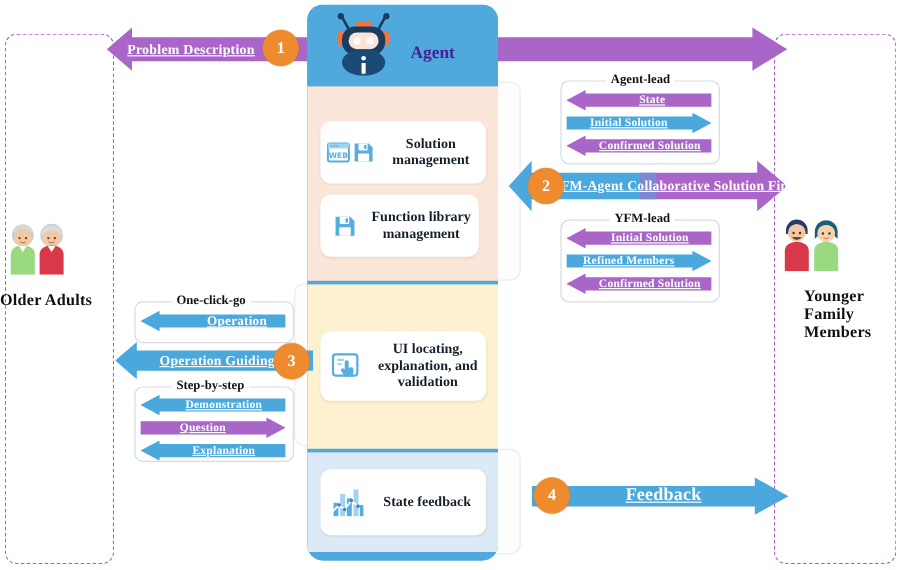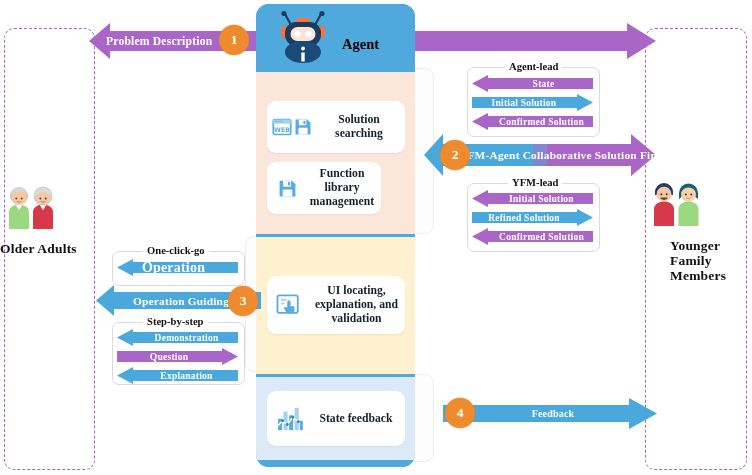--- a/index.html
+++ b/index.html
@@ -16,31 +16,31 @@
   .agent-card{position:absolute;left:256px;top:4px;width:159px;height:463px;
               border-radius:13px;overflow:hidden;background:#4fa9dd;}
   .agent-head{position:absolute;left:0;top:0;width:159px;height:66px;background:#4fa9dd;}
   .band{position:absolute;left:0;width:159px;}
   .band-peach{top:68px;height:162px;background:#fbe7da;}
   .band-yellow{top:233px;height:137px;background:#fdf1cf;}
   .band-blue{top:373px;height:83px;background:#dce9f6;}
   .agent-foot{position:absolute;left:0;top:456px;width:159px;height:11px;background:#4fa9dd;}
   .shadow-tab{position:absolute;background:#fdfdfd;border:1px solid #ececec;border-radius:9px;z-index:0;}
 
-  .agent-title{position:absolute;left:86px;top:32px;font-weight:bold;font-size:14.5px;color:#000000;}
+  .agent-title{position:absolute;left:86px;top:32px;font-weight:bold;font-size:14.5px;color:#4c1d95;}
 
   .inner-card{position:absolute;background:#ffffff;border-radius:9px;
               box-shadow:0 1px 2px rgba(0,0,0,.06);display:flex;align-items:center;}
   .ic-text{font-weight:bold;font-size:11.7px;color:#14202c;line-height:1.18;text-align:center;flex:1;padding-left:2px;}
   .ic-icon{width:42px;display:flex;align-items:center;justify-content:center;gap:1px;flex:none;}
 
   
   .arrow{position:absolute;display:flex;align-items:center;justify-content:center;}
   .arrow-label{position:relative;z-index:3;font-weight:bold;color:#ffffff;
-               letter-spacing:.2px;white-space:nowrap;}
+               letter-spacing:.2px;white-space:nowrap;text-decoration:underline;}
 
   
   .subbox{position:absolute;border:1px solid #d9d9e4;border-radius:7px;background:#ffffff;}
   .subbox-title{position:absolute;background:#ffffff;padding:0 4px;font-weight:bold;
                 font-size:10.6px;color:#111;white-space:nowrap;}
 
   
   .num{position:absolute;width:30px;height:30px;border-radius:50%;
        background:#ee8b2e;color:#fff;font-weight:bold;font-size:13.5px;
        display:flex;align-items:center;justify-content:center;z-index:9;
@@ -165,24 +165,24 @@
             <circle cx="11" cy="5.5" r=".9" fill="#57ade0"></circle>
           <text x="12" y="17.5" font-family="DejaVu Sans, sans-serif" font-size="7.5" font-weight="bold" fill="#57ade0" text-anchor="middle">WEB</text>
         </svg>
         <svg width="20" height="20" viewBox="0 0 24 24" xmlns="http://www.w3.org/2000/svg">
           <path d="M3 3h14l4 4v14H3z" rx="2" fill="#57ade0"></path>
           <rect x="7" y="3" width="9" height="7" rx="1" fill="#ffffff"></rect>
           <rect x="6.5" y="13" width="11" height="8" rx="1" fill="#ffffff"></rect>
           <rect x="12.5" y="4.5" width="2.4" height="4" fill="#57ade0"></rect>
         </svg>
       </div>
-      <div class="ic-text" style="padding-right:6px;">Solution searching</div>
-    </div>
-
-    <div class="inner-card" style="left:11px;top:158px;width:114px;height:52px;">
+      <div class="ic-text" style="padding-right:6px;">Solution management</div>
+    </div>
+
+    <div class="inner-card" style="left:11px;top:158px;width:132px;height:52px;">
       <div class="ic-icon" style="width:40px;">
         <svg width="21" height="21" viewBox="0 0 24 24" xmlns="http://www.w3.org/2000/svg">
           <path d="M3 3h14l4 4v14H3z" fill="#57ade0"></path>
           <rect x="7" y="3" width="9" height="7" rx="1" fill="#ffffff"></rect>
           <rect x="6.5" y="13" width="11" height="8" rx="1" fill="#ffffff"></rect>
           <rect x="12.5" y="4.5" width="2.4" height="4" fill="#57ade0"></rect>
         </svg>
       </div>
       <div class="ic-text" style="padding-right:6px;">Function library management</div>
     </div>
@@ -262,38 +262,38 @@
     <svg width="121" height="17" viewBox="0 0 121 17" xmlns="http://www.w3.org/2000/svg">
       <path d="M121 3 H16 V0 L0 8.5 L16 17 V14 H121 Z" fill="#a965c8"></path>
     </svg>
     <span class="arrow-label" style="position:absolute;left:18px;width:103px;text-align:center;font-size:9.6px;">Initial Solution</span>
   </div>
 
   <div class="arrow" style="left:472px;top:209px;width:121px;height:17px;">
     <svg width="121" height="17" viewBox="0 0 121 17" xmlns="http://www.w3.org/2000/svg">
       <path d="M0 3 H105 V0 L121 8.5 L105 17 V14 H0 Z" fill="#4aa8dc"></path>
     </svg>
-    <span class="arrow-label" style="position:absolute;left:0px;width:104px;text-align:center;font-size:9.6px;">Refined Solution</span>
+    <span class="arrow-label" style="position:absolute;left:0px;width:104px;text-align:center;font-size:9.6px;">Refined Members</span>
   </div>
 
   <div class="arrow" style="left:472px;top:228px;width:121px;height:17px;">
     <svg width="121" height="17" viewBox="0 0 121 17" xmlns="http://www.w3.org/2000/svg">
       <path d="M121 3 H16 V0 L0 8.5 L16 17 V14 H121 Z" fill="#a965c8"></path>
     </svg>
     <span class="arrow-label" style="position:absolute;left:18px;width:103px;text-align:center;font-size:9.6px;">Confirmed Solution</span>
   </div>
 
   <div class="subbox" style="left:112px;top:251px;width:131px;height:33px;"></div>
   <div class="subbox-title" style="left:143px;top:245px;">One-click-go</div>
 
   <div class="arrow" style="left:117px;top:259px;width:121px;height:17px;">
     <svg width="121" height="17" viewBox="0 0 121 17" xmlns="http://www.w3.org/2000/svg">
       <path d="M121 3 H16 V0 L0 8.5 L16 17 V14 H121 Z" fill="#4aa8dc"></path>
     </svg>
-    <span class="arrow-label" style="position:absolute;left:5px;width:103px;text-align:center;font-size:14px;">Operation</span>
+    <span class="arrow-label" style="position:absolute;left:29px;width:103px;text-align:center;font-size:11px;">Operation</span>
   </div>
 
   <div class="arrow" style="left:96px;top:285px;width:165px;height:31px;">
     <svg width="165" height="31" viewBox="0 0 165 31" xmlns="http://www.w3.org/2000/svg">
       <path d="M165 7 H18 V0 L0 15.5 L18 31 V24 H165 Z" fill="#4aa8dc"></path>
     </svg>
     <span class="arrow-label" style="position:absolute;left:20px;width:130px;text-align:center;font-size:11.4px;">Operation Guiding</span>
   </div>
 
   <div class="num" style="left:228px;top:286px;">3</div>
@@ -319,18 +319,18 @@
     <svg width="121" height="17" viewBox="0 0 121 17" xmlns="http://www.w3.org/2000/svg">
       <path d="M121 3 H16 V0 L0 8.5 L16 17 V14 H121 Z" fill="#4aa8dc"></path>
     </svg>
     <span class="arrow-label" style="position:absolute;left:18px;width:103px;text-align:center;font-size:9.6px;">Explanation</span>
   </div>
 
   <div class="arrow" style="left:443px;top:398px;width:214px;height:31px;">
     <svg width="214" height="31" viewBox="0 0 214 31" xmlns="http://www.w3.org/2000/svg">
       <path d="M0 7 H186 V0 L214 15.5 L186 31 V24 H0 Z" fill="#4aa8dc"></path>
     </svg>
-    <span class="arrow-label" style="position:absolute;left:40px;width:140px;text-align:center;font-size:10px;">Feedback</span>
+    <span class="arrow-label" style="position:absolute;left:40px;width:140px;text-align:center;font-size:15px;">Feedback</span>
   </div>
 
   <div class="num" style="left:445px;top:398px;">4</div>
 
 </div>
 
 </body></html>

